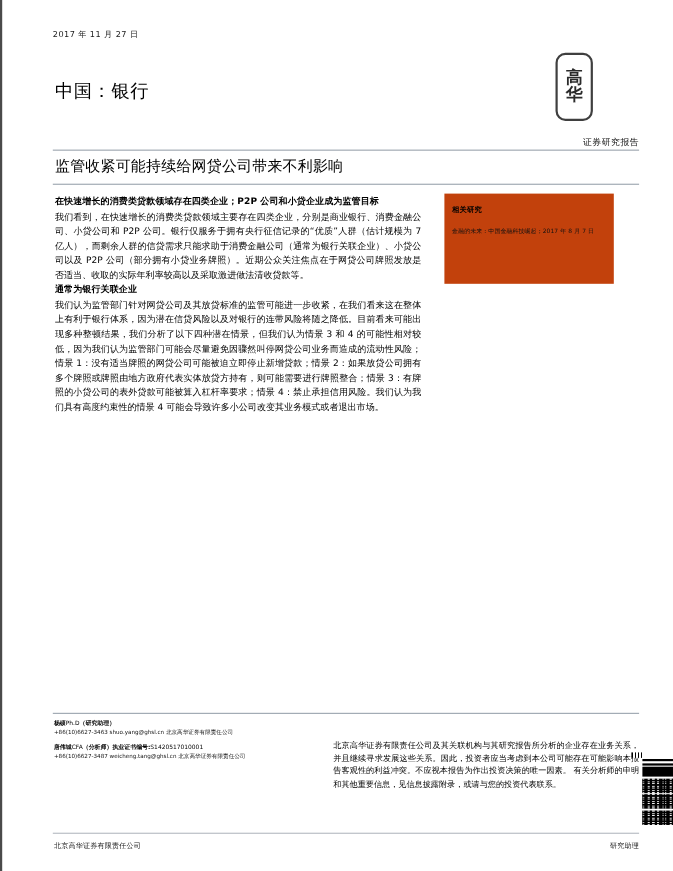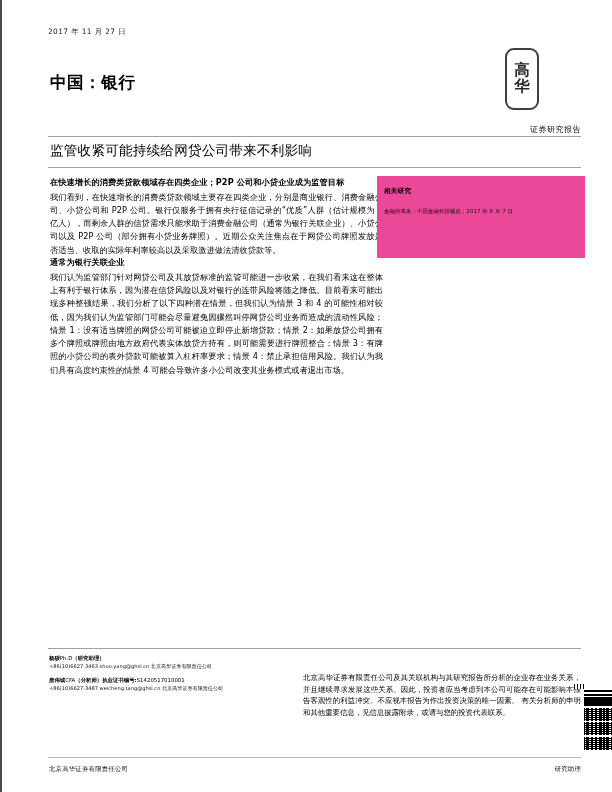--- a/index.html
+++ b/index.html
@@ -35,21 +35,21 @@
     position: absolute;
     left: 48px; top: 27px;
     font-size: 7.4px;
     letter-spacing: .4px;
     color: #1a1a1a;
   }
   .doc-title {
     position: absolute;
     left: 50px; top: 72px;
     font-size: 16.5px;
-    font-weight: bold;
+    font-weight: normal;
     letter-spacing: .6px;
     color: #000;
   }
 
   
   .logo-wrap {
     position: absolute;
     left: 505px; top: 48px;
     width: 34px;
     height: 62px;
@@ -130,24 +130,24 @@
     text-justify: inter-ideograph;
     letter-spacing: .05px;
     color: #000;
   }
   .sec-body:last-child { margin-bottom: 0; }
   .sec-block { margin-bottom: 0; }
 
   
   .sidebar {
     position: absolute;
-    left: 377px; top: 176px;
-    width: 208px;
+    left: 404px; top: 176px;
+    width: 154px;
     height: 82px;
-    background: #ec4899;
+    background: #c2410c;
   }
   .sb-title {
     position: absolute;
     left: 7px; top: 11px;
     font-size: 6.6px;
     font-weight: bold;
     color: #000;
     letter-spacing: .2px;
   }
   .sb-item {

